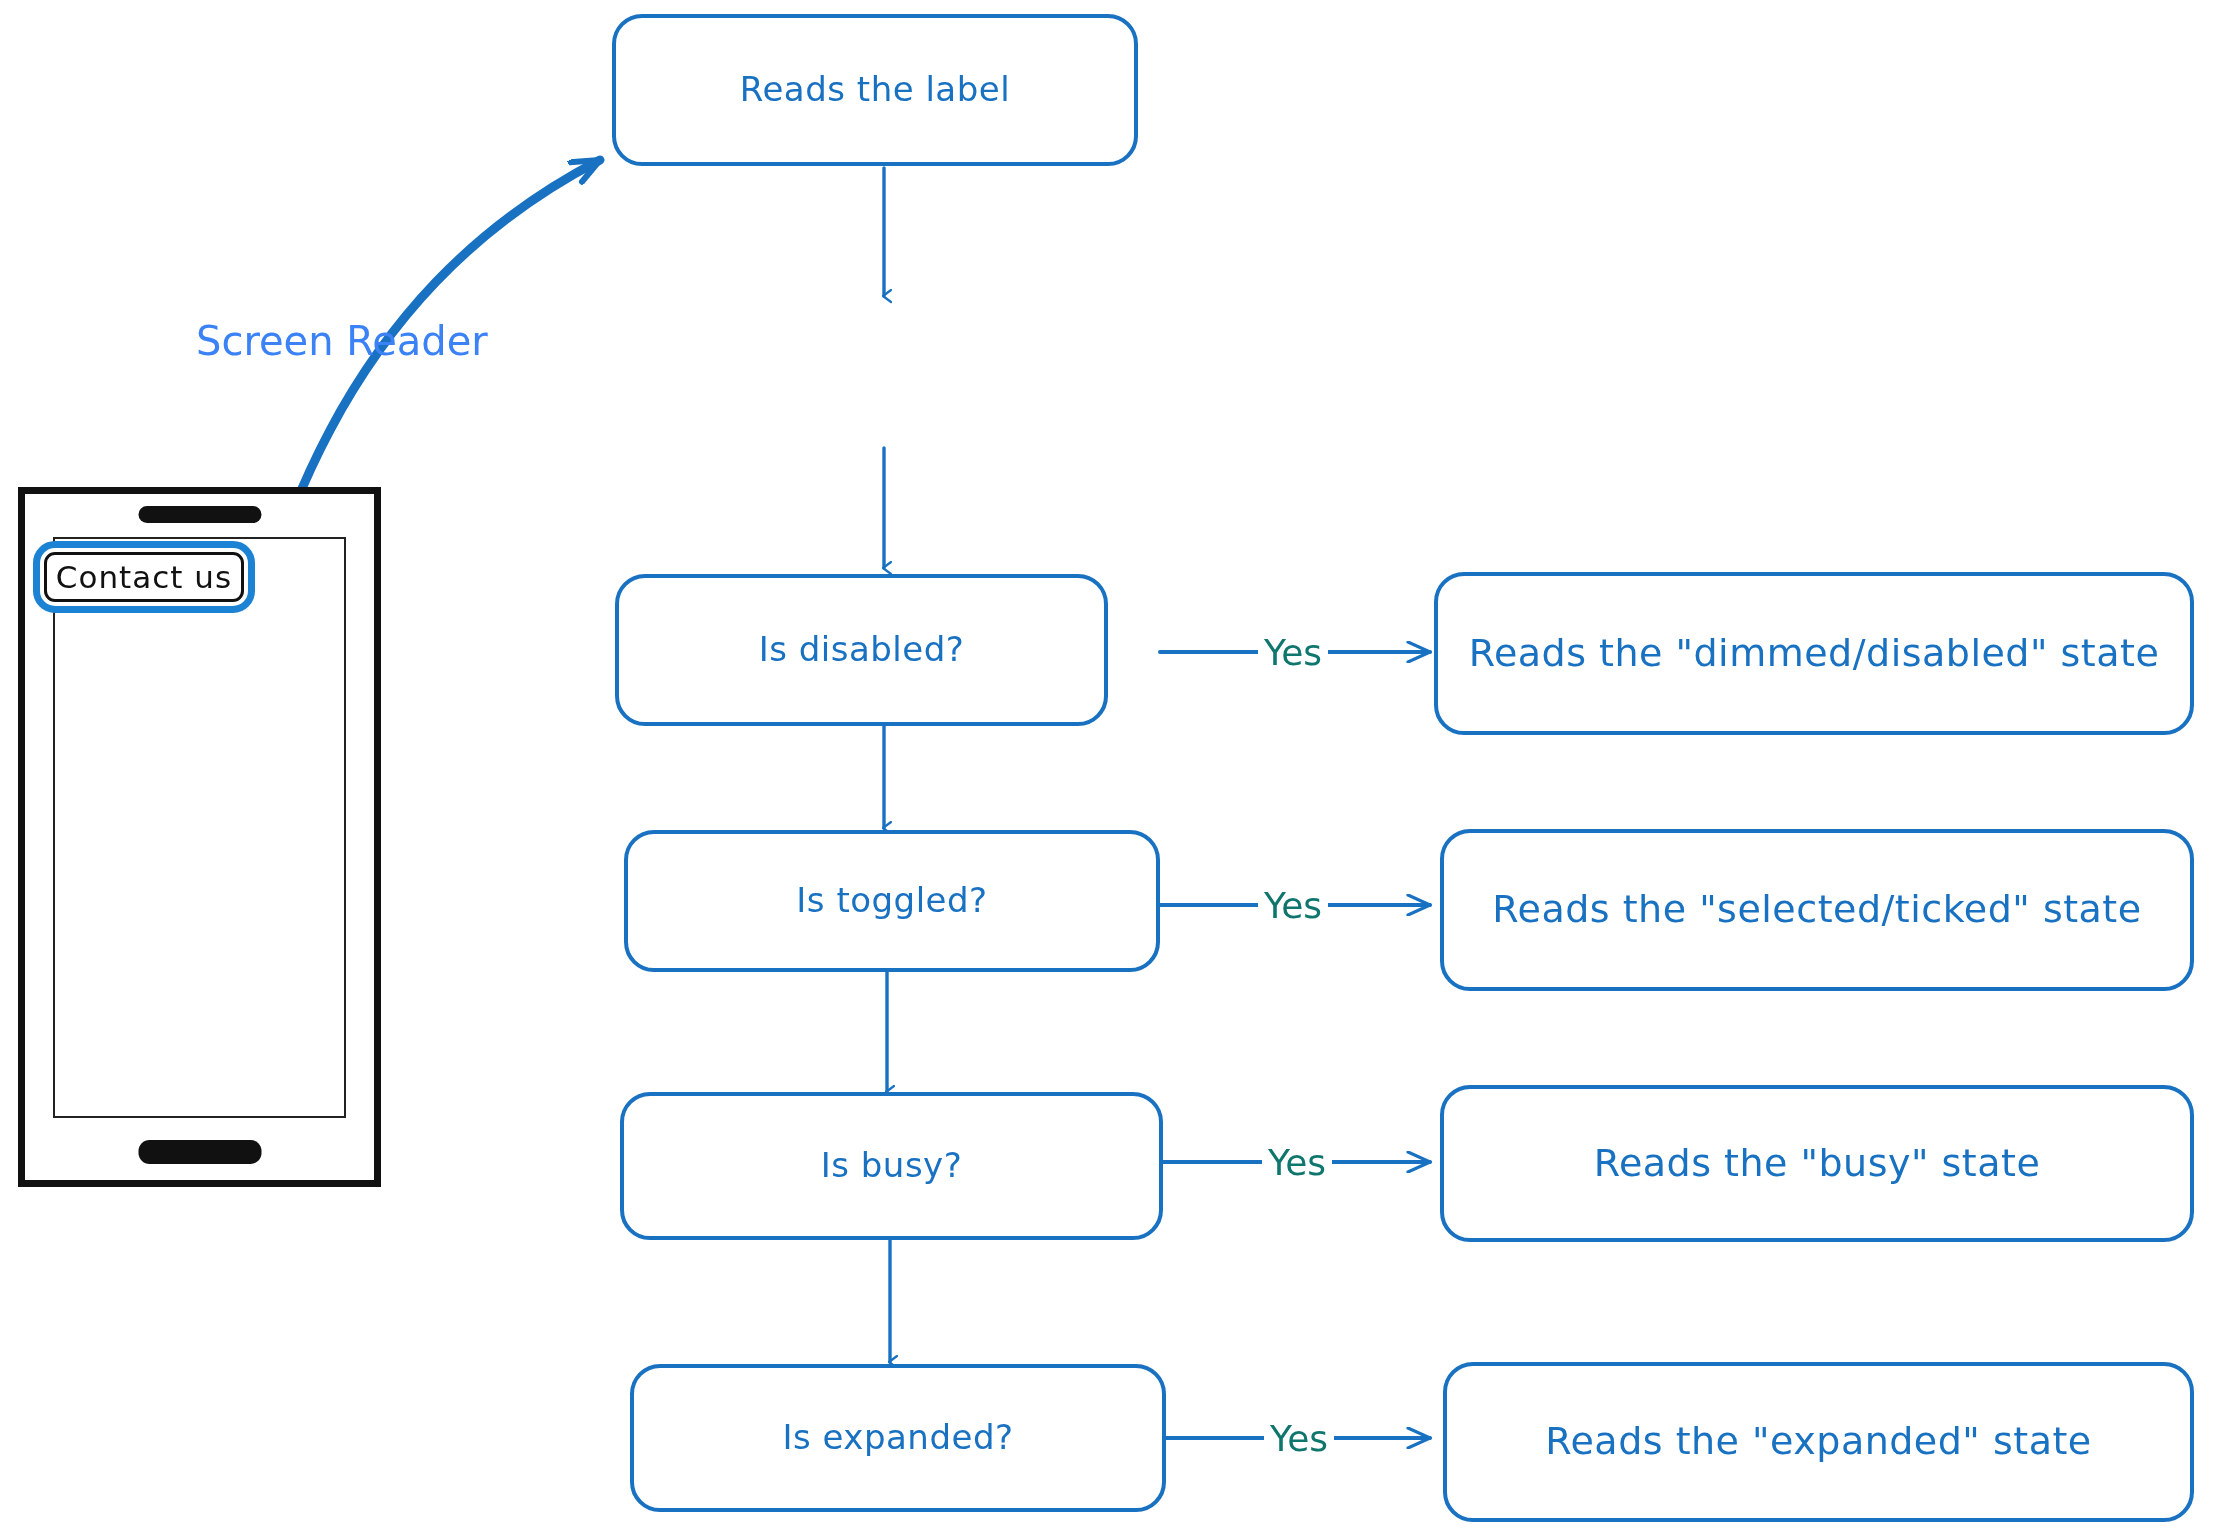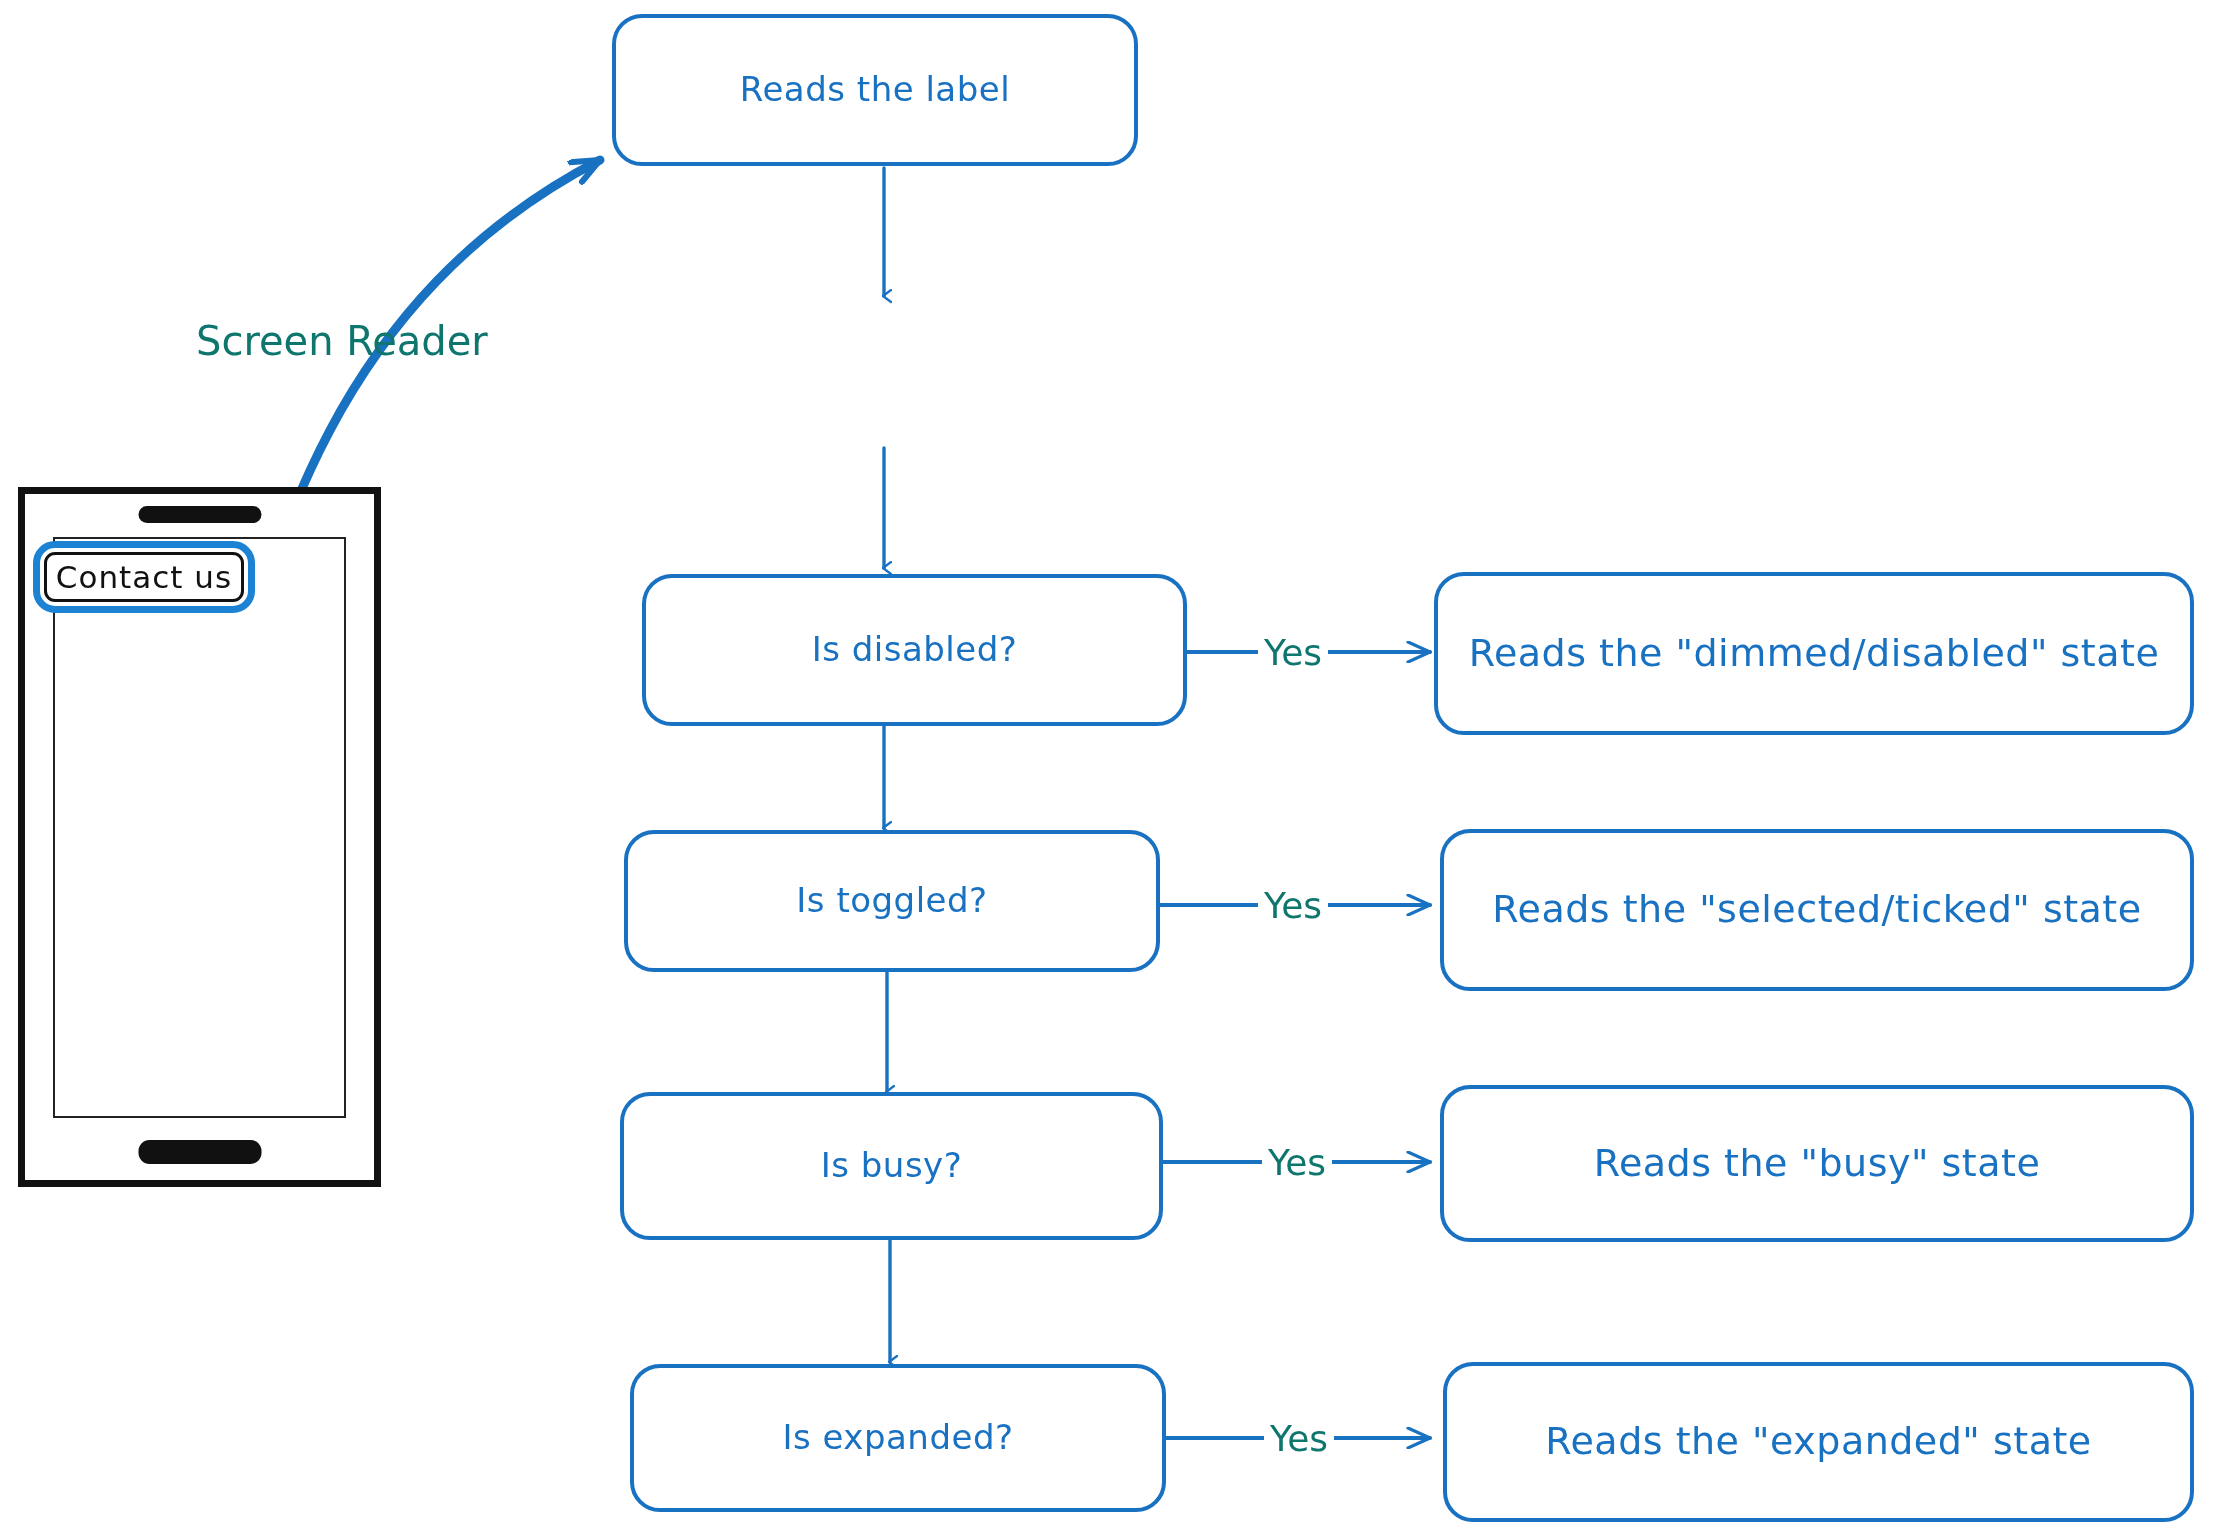--- a/index.html
+++ b/index.html
@@ -38,21 +38,21 @@
     position:absolute;
     color:#0f766e;
     font-size:36px;
     font-family:"DejaVu Sans", sans-serif;
     background:#ffffff;
     padding:0 6px;
     white-space:nowrap;
   }
   .free-label{
     position:absolute;
-    color:#0f766e;
+    color:#3b82f6;
     font-size:40px;
     font-family:"DejaVu Sans", sans-serif;
     white-space:nowrap;
     background:transparent;
   }
 
   
   #phone{
     position:absolute;
     left:18px;top:487px;
@@ -145,21 +145,21 @@
     <span class="btn-txt">Contact us</span>
   </div>
 
   <div class="free-label" style="left:196px;top:318px;">Screen Reader</div>
 
   <div class="node" style="left:612px;top:14px;width:526px;height:152px;">
     <span class="txt">Reads the label</span>
   </div>
 
 
-  <div class="node" style="left:642px;top:574px;width:545px;height:152px;">
+  <div class="node" style="left:615px;top:574px;width:493px;height:152px;">
     <span class="txt">Is disabled?</span>
   </div>
 
   <div class="node" style="left:624px;top:830px;width:536px;height:142px;">
     <span class="txt">Is toggled?</span>
   </div>
 
   <div class="node" style="left:620px;top:1092px;width:543px;height:148px;">
     <span class="txt">Is busy?</span>
   </div>

